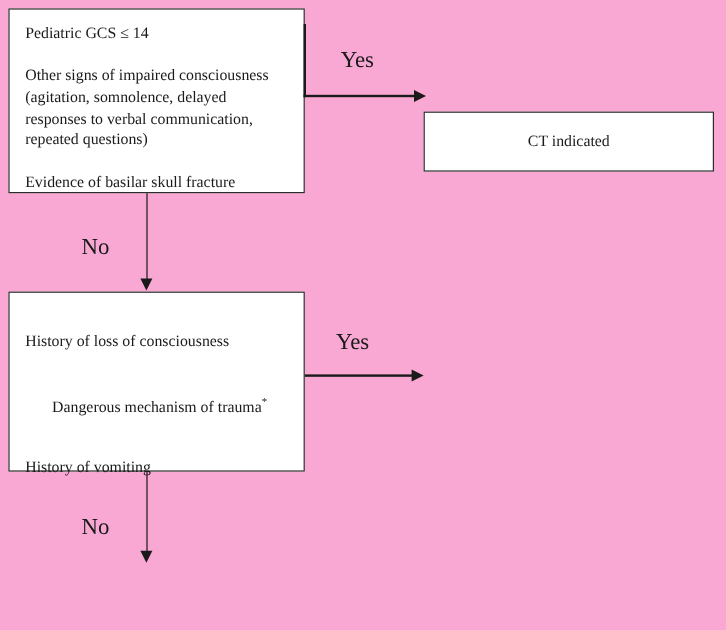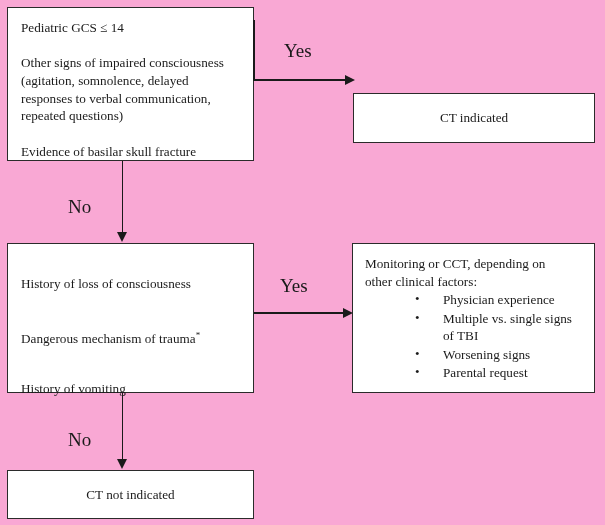--- a/index.html
+++ b/index.html
@@ -139,43 +139,30 @@
     <div class="node-text">CT indicated</div>
   </div>
 
   <div class="vline" style="left:121.5px; top:161px; height:73px;"></div>
   <div class="arrow-down" style="left:116.8px; top:232px;"></div>
   <div class="edge-label" style="left:68px; top:197px;">No</div>
 
   <div class="node" id="box-criteria-moderate">
     <div class="node-text">
       <div style="margin-bottom:2px;">History of loss of consciousness</div>
-      <div style="margin-bottom:15px;">
+      <div style="margin-bottom:15px;text-align:center;">
         <span>Dangerous mechanism of trauma</span><sup class="mark">*</sup>
       </div>
       <div style="margin-bottom:15px;">History of vomiting</div>
     </div>
   </div>
 
   <div class="hline" style="left:254px; top:312px; width:90px;"></div>
   <div class="arrow-right" style="left:343px; top:307.5px;"></div>
   <div class="edge-label" style="left:280px; top:276px;">Yes</div>
 
-  <div class="node" id="box-monitoring">
-    <div class="node-head" style="white-space:pre-line;">Monitoring or CCT, depending on
-other clinical factors:</div>
-    <ul>
-      <li>Physician experience</li>
-      <li>Multiple vs. single signs of TBI</li>
-      <li>Worsening signs</li>
-      <li>Parental request</li>
-    </ul>
-  </div>
 
   <div class="vline" style="left:121.5px; top:393px; height:68px;"></div>
   <div class="arrow-down" style="left:116.8px; top:459px;"></div>
   <div class="edge-label" style="left:68px; top:430px;">No</div>
 
-  <div class="node" id="box-ct-not-indicated">
-    <div class="node-text">CT not indicated</div>
-  </div>
 
 </div>
 
 </body></html>

